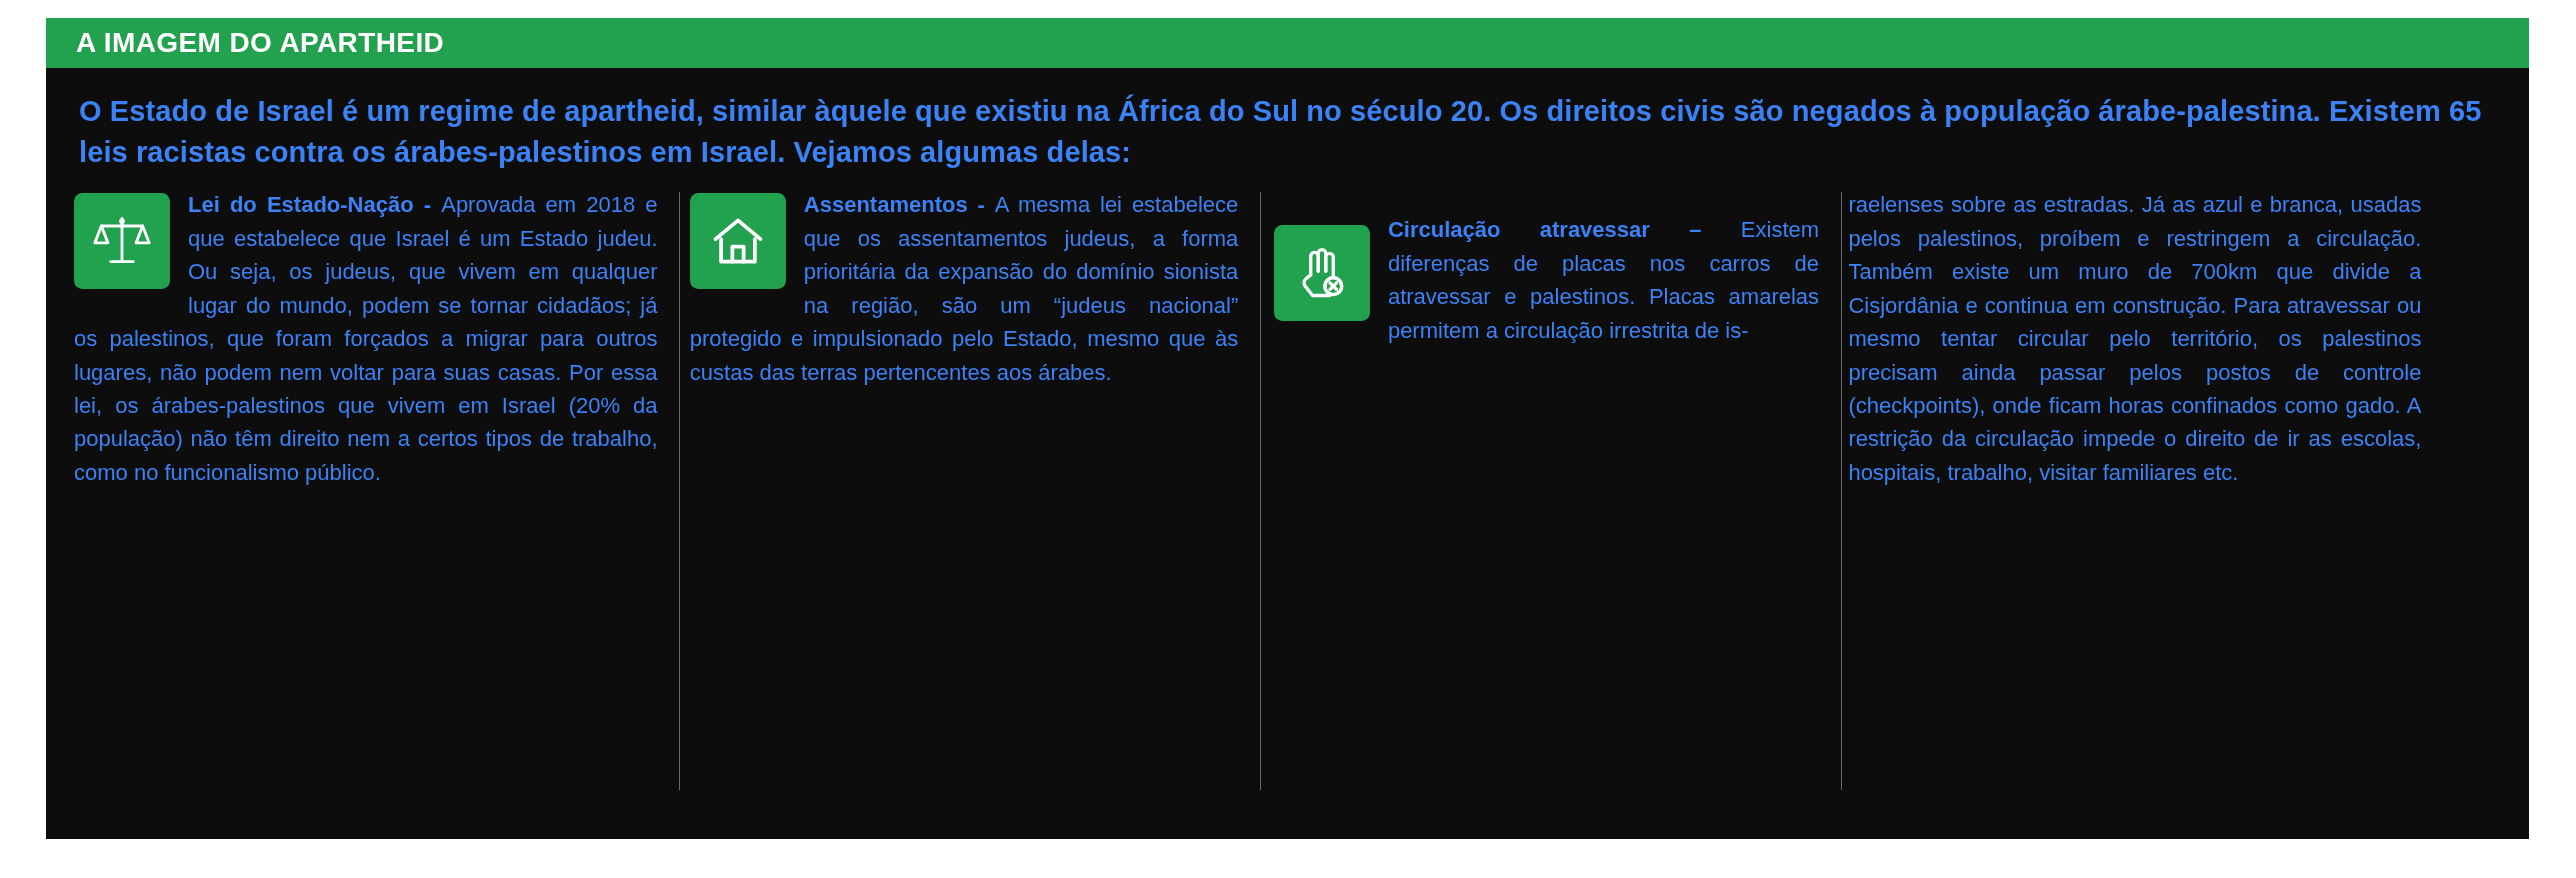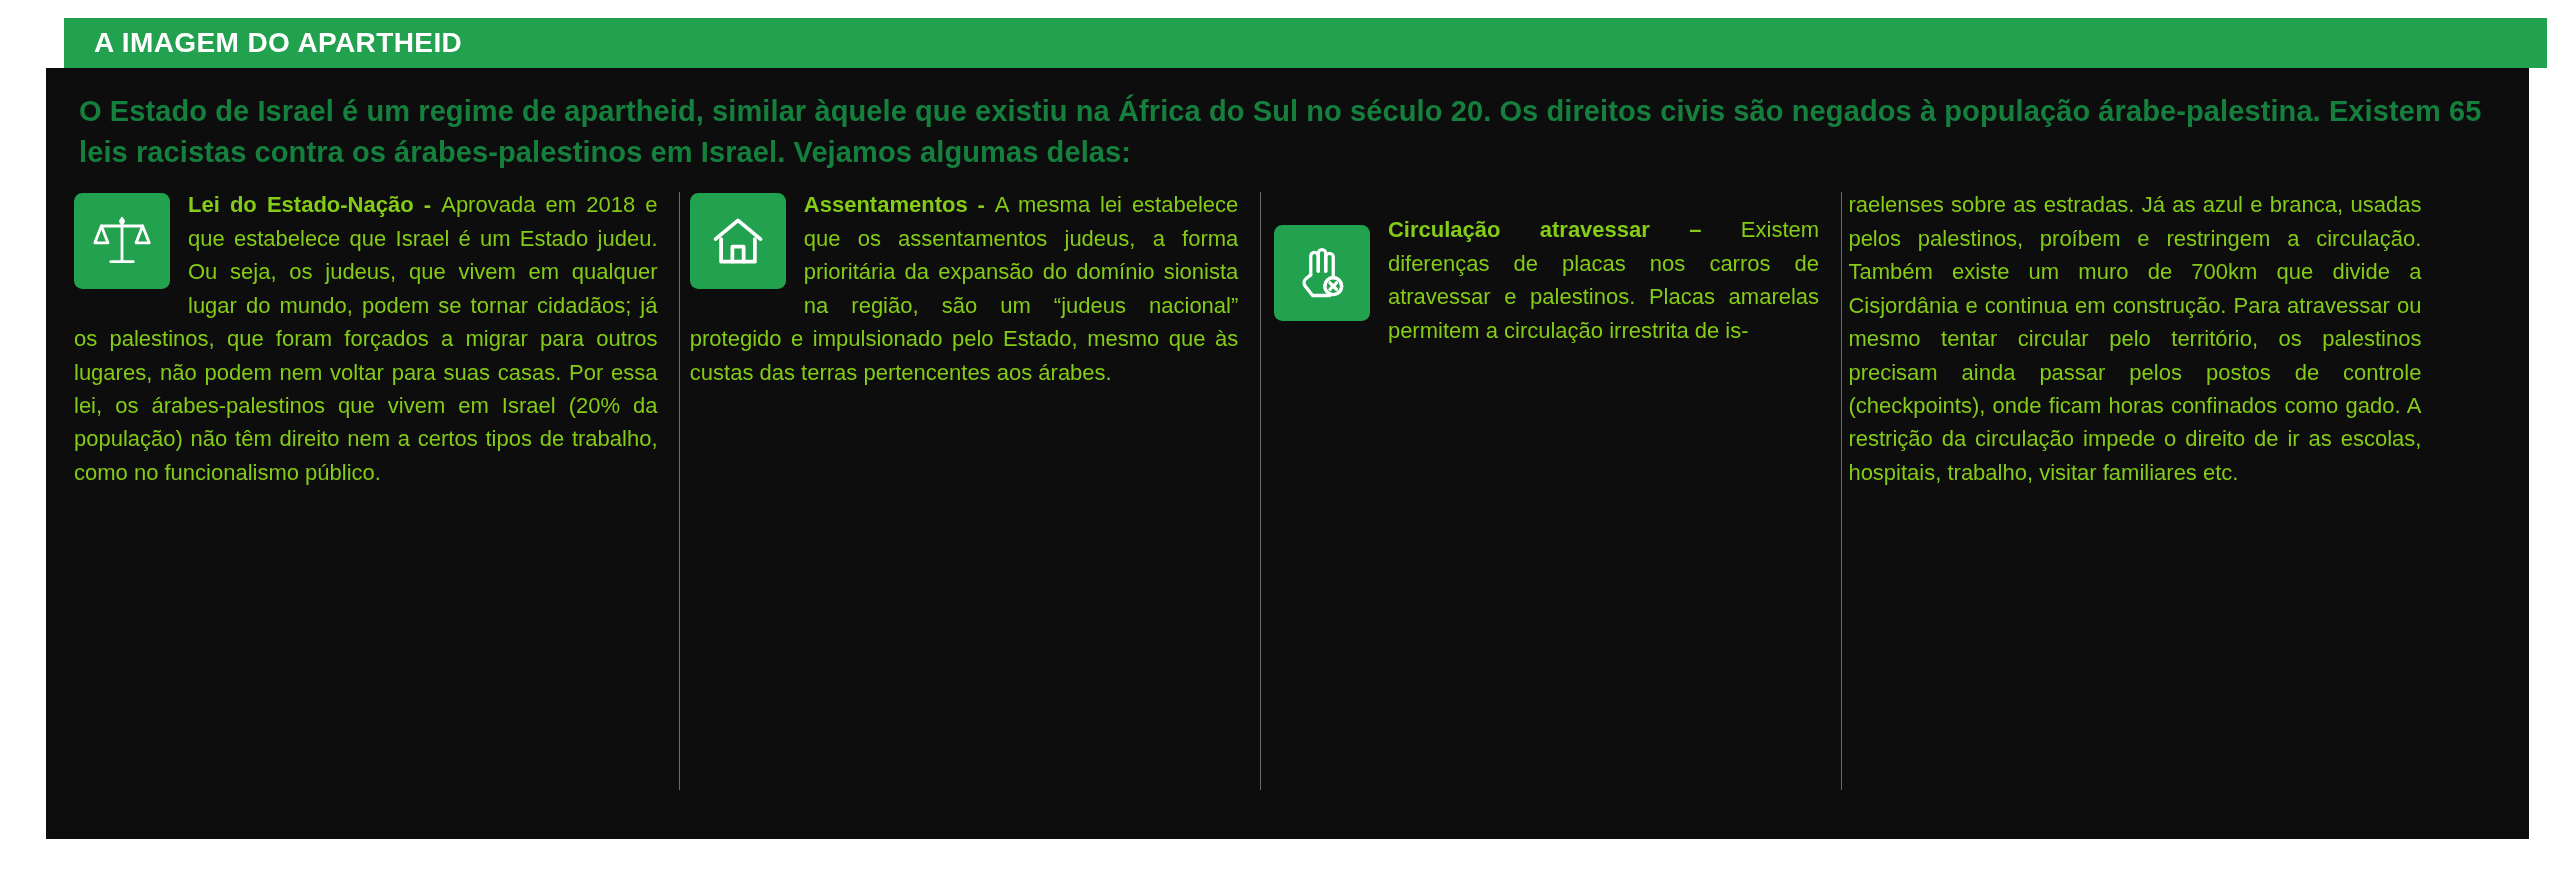--- a/index.html
+++ b/index.html
@@ -18,21 +18,21 @@
     position: relative;
     width: 2576px;
     height: 879px;
     background: #ffffff;
     box-sizing: border-box;
   }
 
   
   .header-bar {
     position: absolute;
-    left: 64px;
+    left: 46px;
     top: 18px;
     width: 2483px;
     height: 50px;
     background: #22a14e;
     display: flex;
     align-items: center;
   }
   .header-title {
     color: #ffffff;
     font-size: 28px;
@@ -48,21 +48,21 @@
     left: 46px;
     top: 68px;
     width: 2483px;
     height: 771px;
     background: #0d0d0d;
     box-sizing: border-box;
     padding: 18px 28px 15px 28px;
   }
 
   .lede {
-    color: #15803d;
+    color: #3b82f6;
     font-size: 29px;
     font-weight: bold;
     line-height: 1.42;
     letter-spacing: 0.1px;
     padding: 5px 8.3px 0 5px;
     font-family: "Liberation Sans", sans-serif;
   }
 
   
   .columns {
@@ -81,21 +81,21 @@
 
   .col-divider {
     width: 0.8px;
     background: #6b6b6b;
     margin-top: 3.3px;
     margin-bottom: 3.3px;
     flex: 0 0 0.8px;
   }
 
   .flowtext {
-    color: #84cc16;
+    color: #3b82f6;
     font-size: 22px;
     line-height: 1.52;
     text-align: justify;
     font-family: "Liberation Sans", sans-serif;
   }
   .flowtext b, .lead-in {
     font-weight: bold;
   }
 
   

